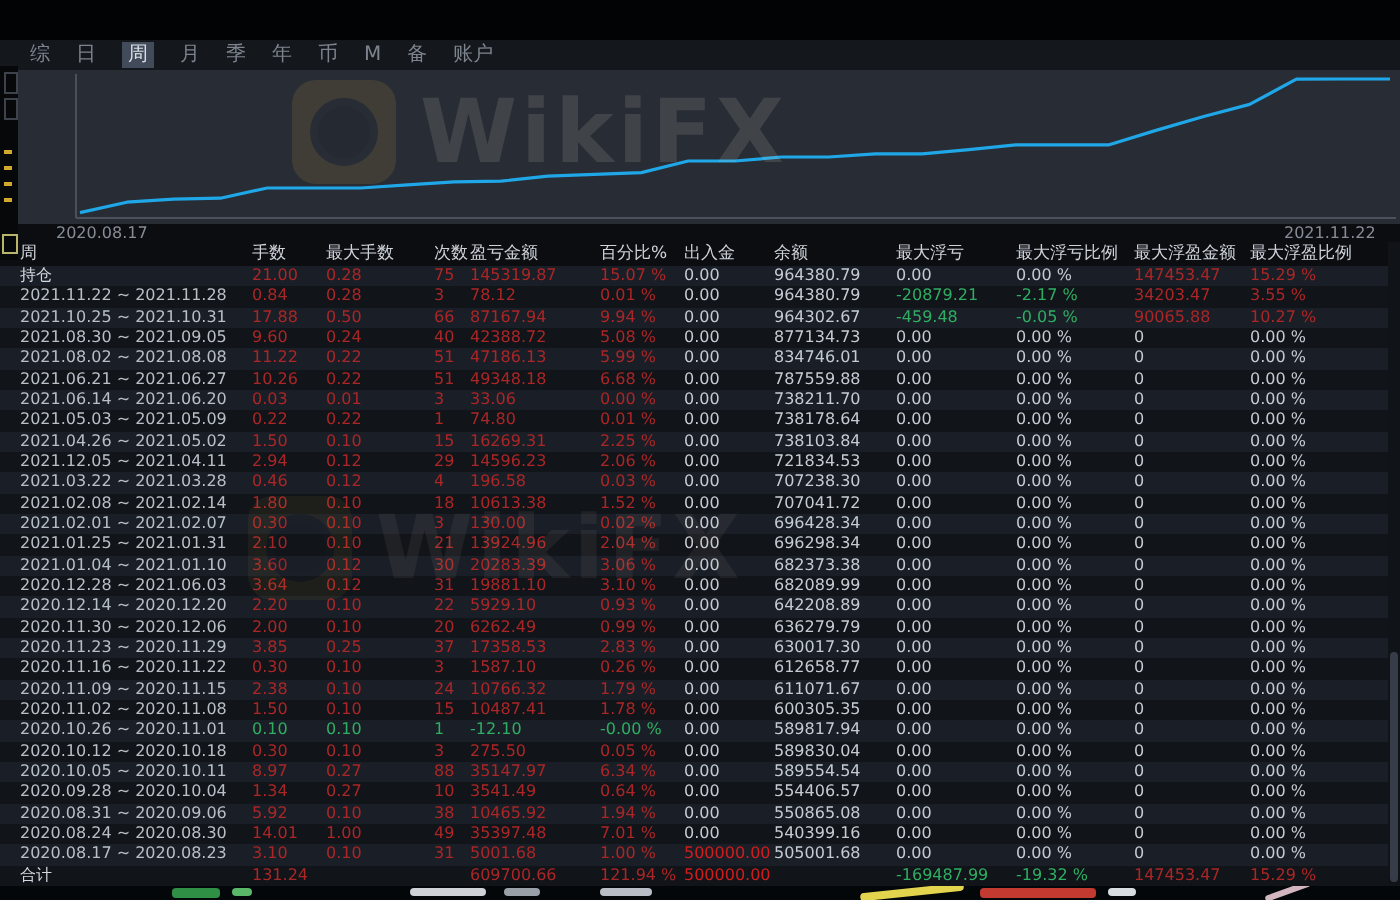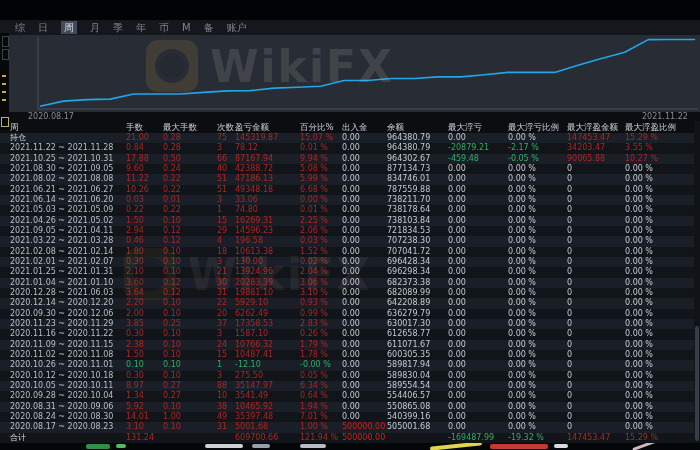--- a/index.html
+++ b/index.html
@@ -239,21 +239,21 @@
         <div class="cell c4 vr">16269.31</div>
         <div class="cell c5 vr">2.25 %</div>
         <div class="cell c6 vw">0.00</div>
         <div class="cell c7 vw">738103.84</div>
         <div class="cell c8 vw">0.00</div>
         <div class="cell c9 vw">0.00 %</div>
         <div class="cell c10 vw">0</div>
         <div class="cell c11 vw">0.00 %</div>
       </div>
       <div class="trow base">
-        <div class="cell c0 ld">2021.09.05 ~ 2021.04.11</div>
+        <div class="cell c0 ld">2021.12.05 ~ 2021.04.11</div>
         <div class="cell c1 vr">2.94</div>
         <div class="cell c2 vr">0.12</div>
         <div class="cell c3 vr">29</div>
         <div class="cell c4 vr">14596.23</div>
         <div class="cell c5 vr">2.06 %</div>
         <div class="cell c6 vw">0.00</div>
         <div class="cell c7 vw">721834.53</div>
         <div class="cell c8 vw">0.00</div>
         <div class="cell c9 vw">0.00 %</div>
         <div class="cell c10 vw">0</div>
@@ -351,21 +351,21 @@
         <div class="cell c4 vr">5929.10</div>
         <div class="cell c5 vr">0.93 %</div>
         <div class="cell c6 vw">0.00</div>
         <div class="cell c7 vw">642208.89</div>
         <div class="cell c8 vw">0.00</div>
         <div class="cell c9 vw">0.00 %</div>
         <div class="cell c10 vw">0</div>
         <div class="cell c11 vw">0.00 %</div>
       </div>
       <div class="trow base">
-        <div class="cell c0 ld">2020.09.30 ~ 2020.12.06</div>
+        <div class="cell c0 ld">2020.11.30 ~ 2020.12.06</div>
         <div class="cell c1 vr">2.00</div>
         <div class="cell c2 vr">0.10</div>
         <div class="cell c3 vr">20</div>
         <div class="cell c4 vr">6262.49</div>
         <div class="cell c5 vr">0.99 %</div>
         <div class="cell c6 vw">0.00</div>
         <div class="cell c7 vw">636279.79</div>
         <div class="cell c8 vw">0.00</div>
         <div class="cell c9 vw">0.00 %</div>
         <div class="cell c10 vw">0</div>

